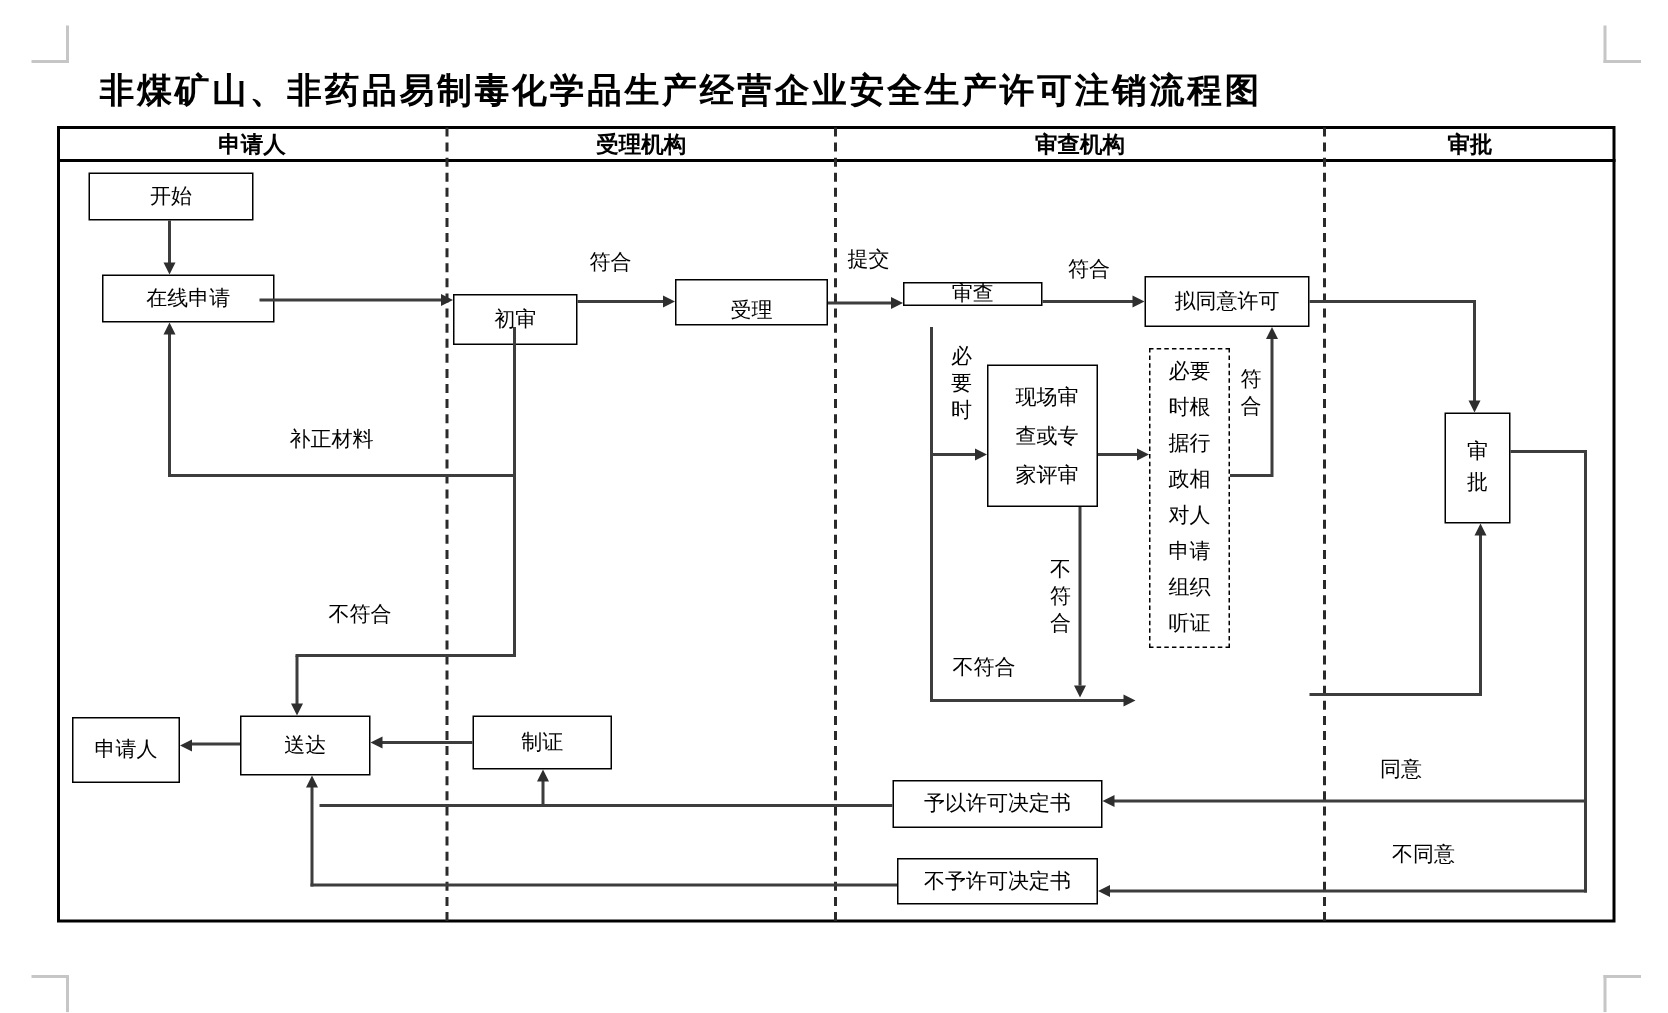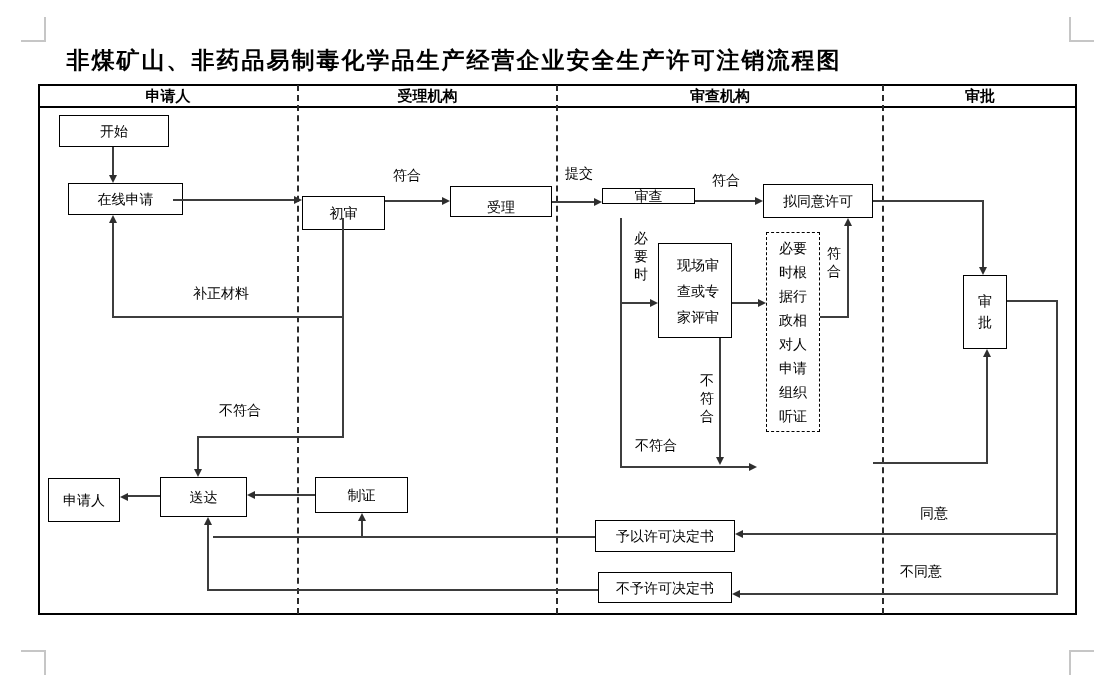--- a/index.html
+++ b/index.html
@@ -151,15 +151,15 @@
   <div class="lbl" style="left:393px;top:167px;">符合</div>
   <div class="lbl" style="left:565px;top:165px;">提交</div>
   <div class="lbl" style="left:712px;top:172px;">符合</div>
   <div class="lbl v" style="left:633px;top:229px;">必要时</div>
   <div class="lbl v" style="left:826px;top:244px;">符合</div>
   <div class="lbl v" style="left:699px;top:371px;">不符合</div>
   <div class="lbl" style="left:635px;top:437px;">不符合</div>
   <div class="lbl" style="left:193px;top:285px;">补正材料</div>
   <div class="lbl" style="left:219px;top:402px;">不符合</div>
   <div class="lbl" style="left:920px;top:505px;">同意</div>
-  <div class="lbl" style="left:900px;top:563px;">不同意</div>
+  <div class="lbl" style="left:928px;top:563px;font-family:Liberation Mono, monospace;">不同意</div>
 
 </div>
 
 </body></html>

